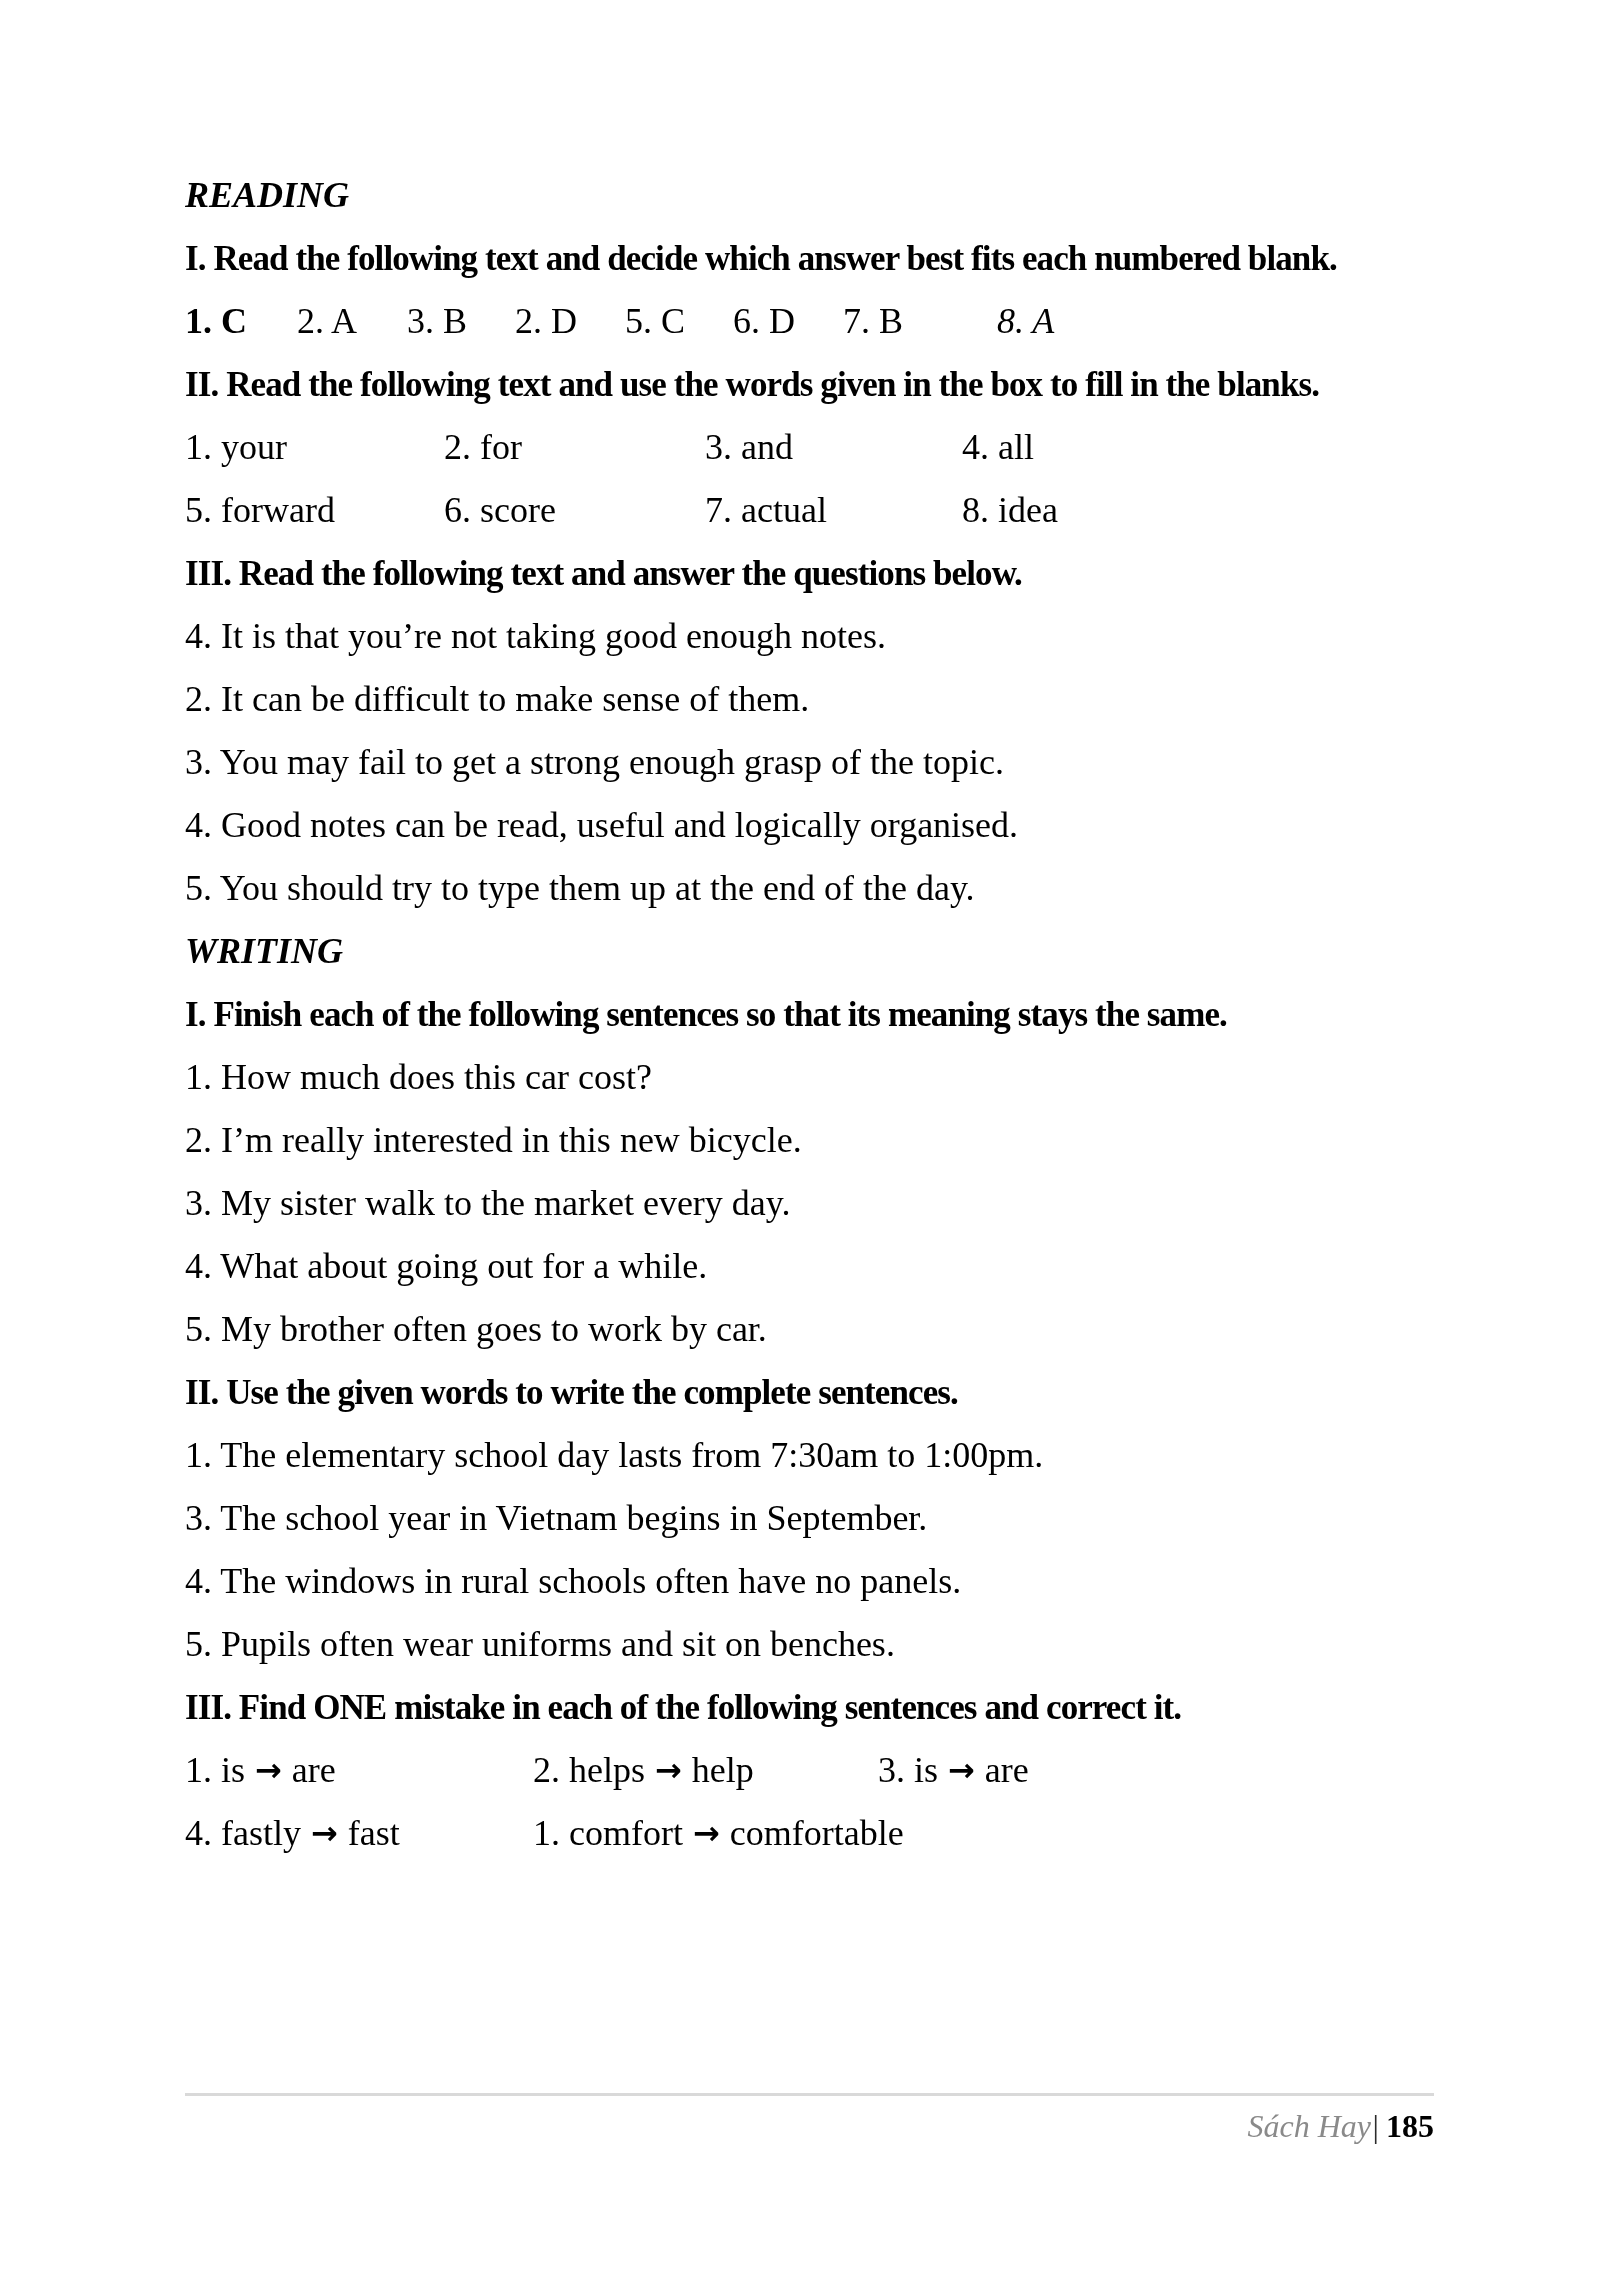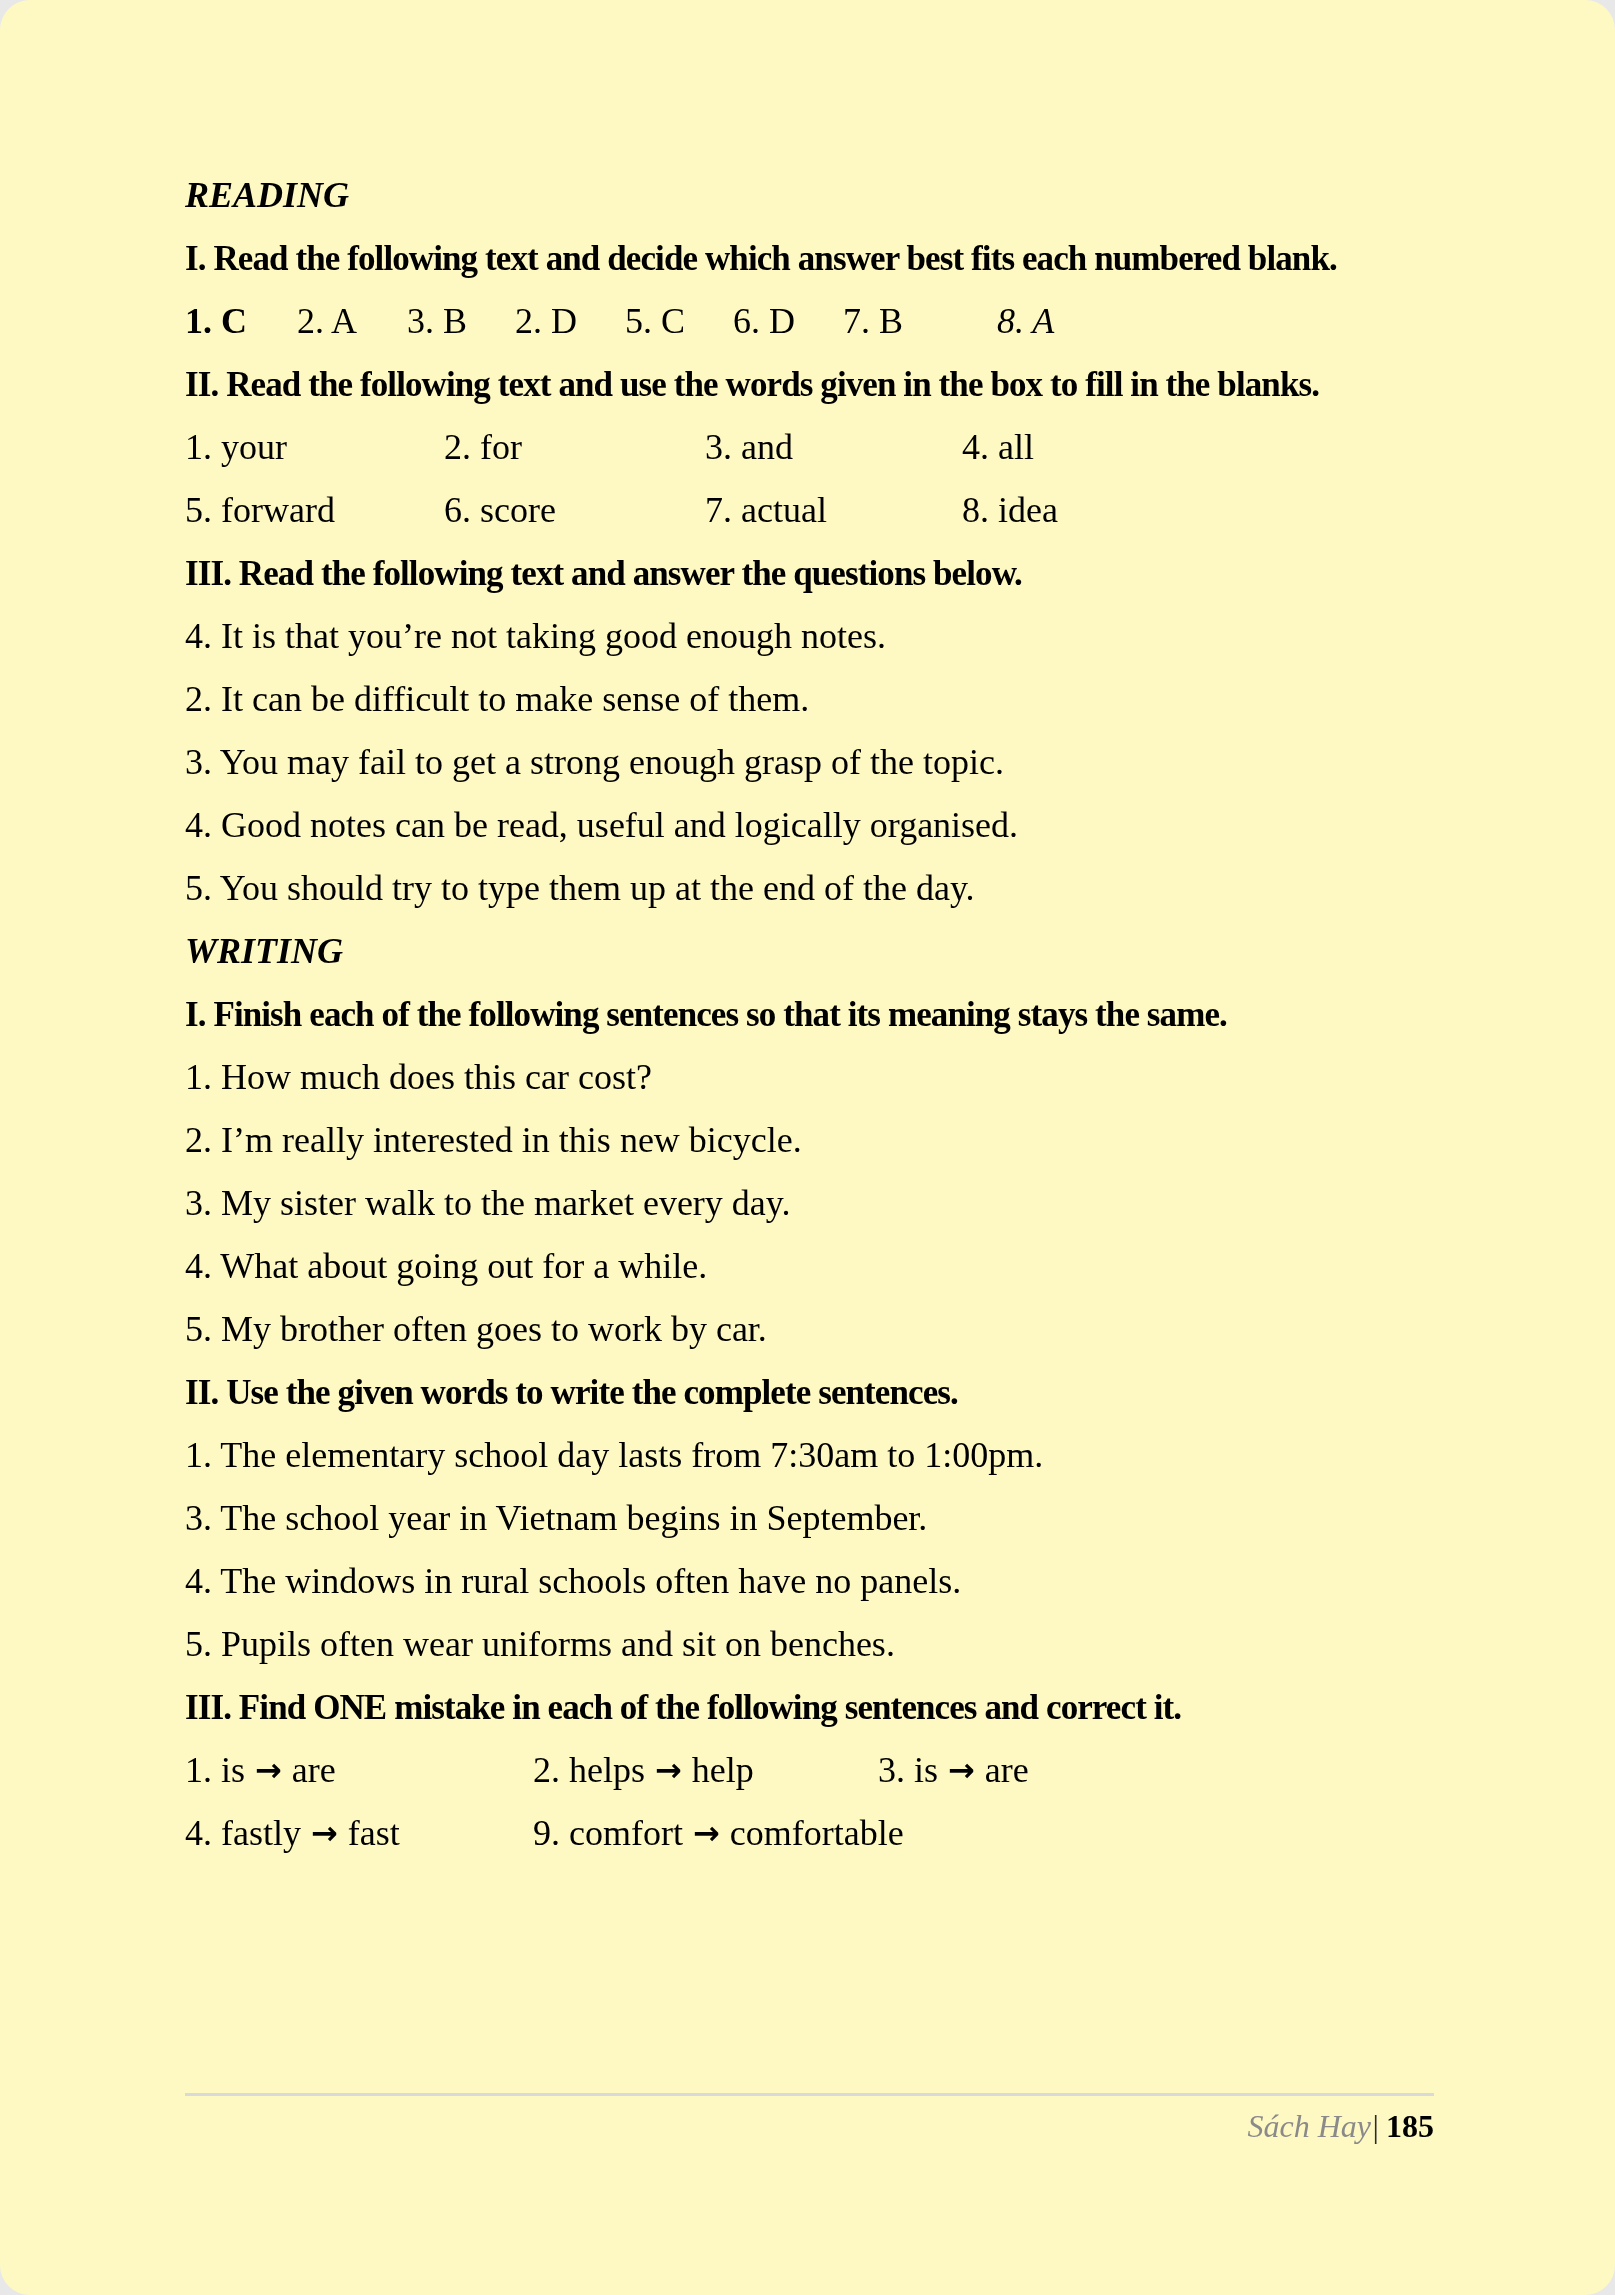--- a/index.html
+++ b/index.html
@@ -1,24 +1,23 @@
 <!DOCTYPE html>
 <html style="font-size:11.5px"><head>
 <meta charset="utf-8">
 <style>
   html,body{margin:0;padding:0;}
   body{background:#e8e8e8;}
   .page{
     position:relative;
     width:1615px;height:2295px;
-    background:#fef9c3;
+    background:#ffffff;
     overflow:hidden;
     font-family:"Liberation Serif", serif;
     color:#000;
-    border-radius:30px;
   }
   .content{
     position:absolute;
     left:185px;top:164px;width:1266px;
   }
   .content > *{
     display:block;
     height:63px;
     line-height:63px;
     margin:0;padding:0;
@@ -156,21 +155,21 @@
 
     <p class="bold-title">III. Find ONE mistake in each of the following sentences and correct it.</p>
 
     <div class="tabrow corr3">
       <span class="cell"><span>1. is</span><span class="arrow">→</span><span>are</span></span>
       <span class="cell"><span>2. helps</span><span class="arrow">→</span><span>help</span></span>
       <span class="cell"><span>3. is</span><span class="arrow">→</span><span>are</span></span>
     </div>
     <div class="tabrow corr2">
       <span class="cell"><span>4. fastly</span><span class="arrow">→</span><span>fast</span></span>
-      <span class="cell"><span>9. comfort</span><span class="arrow">→</span><span>comfortable</span></span>
+      <span class="cell"><span>1. comfort</span><span class="arrow">→</span><span>comfortable</span></span>
     </div>
 
   </main>
 
   <div class="footer-rule"></div>
   <div class="page-footer">
     <span class="footer-brand">Sách Hay</span><span class="footer-sep">|</span><span class="footer-page">185</span>
   </div>
 </div>
 

